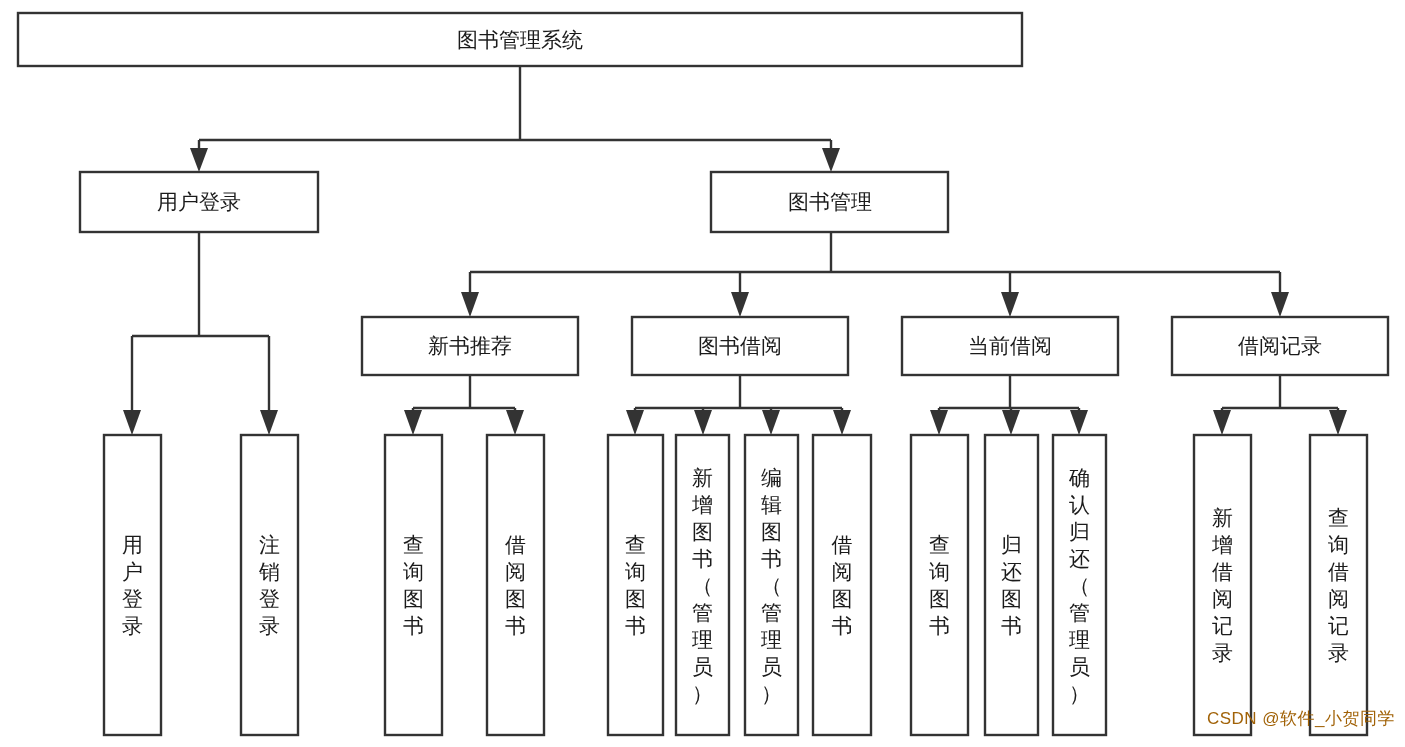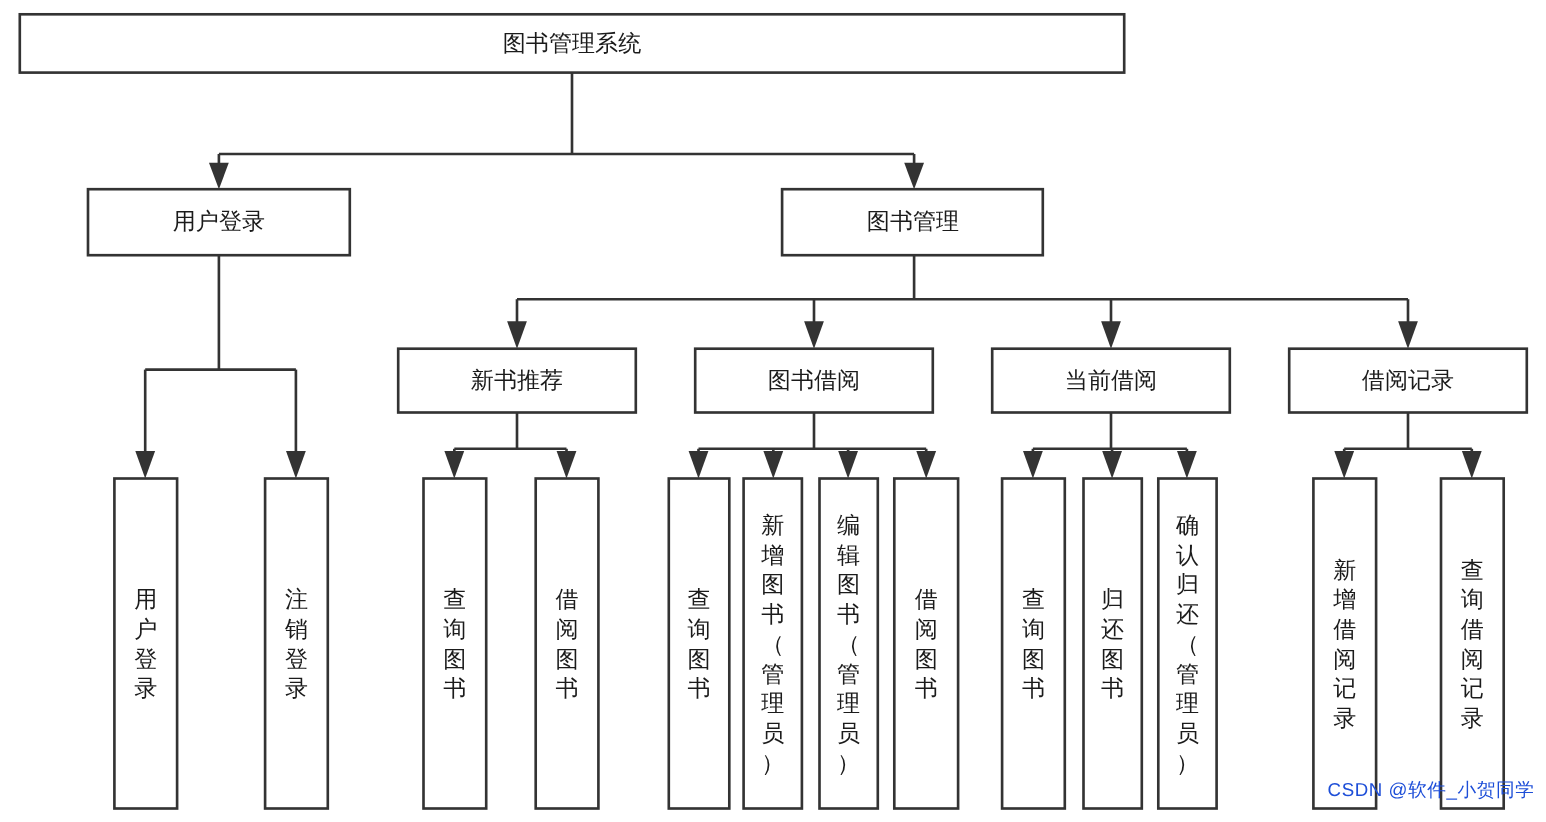--- a/index.html
+++ b/index.html
@@ -54,21 +54,21 @@
     font-size: 21px;
     fill: #1b1b1b;
     text-anchor: middle;
   }
   .watermark {
     position: absolute;
     right: 10px;
     bottom: 6px;
     font-family: "Liberation Sans", "DejaVu Sans", sans-serif;
     font-size: 17px;
-    color: #1d4ed8;
+    color: #a16207;
     letter-spacing: 0.5px;
     white-space: nowrap;
     pointer-events: none;
   }
 </style>
 </head>
 <body>
 
 <div id="diagram-root">
 

